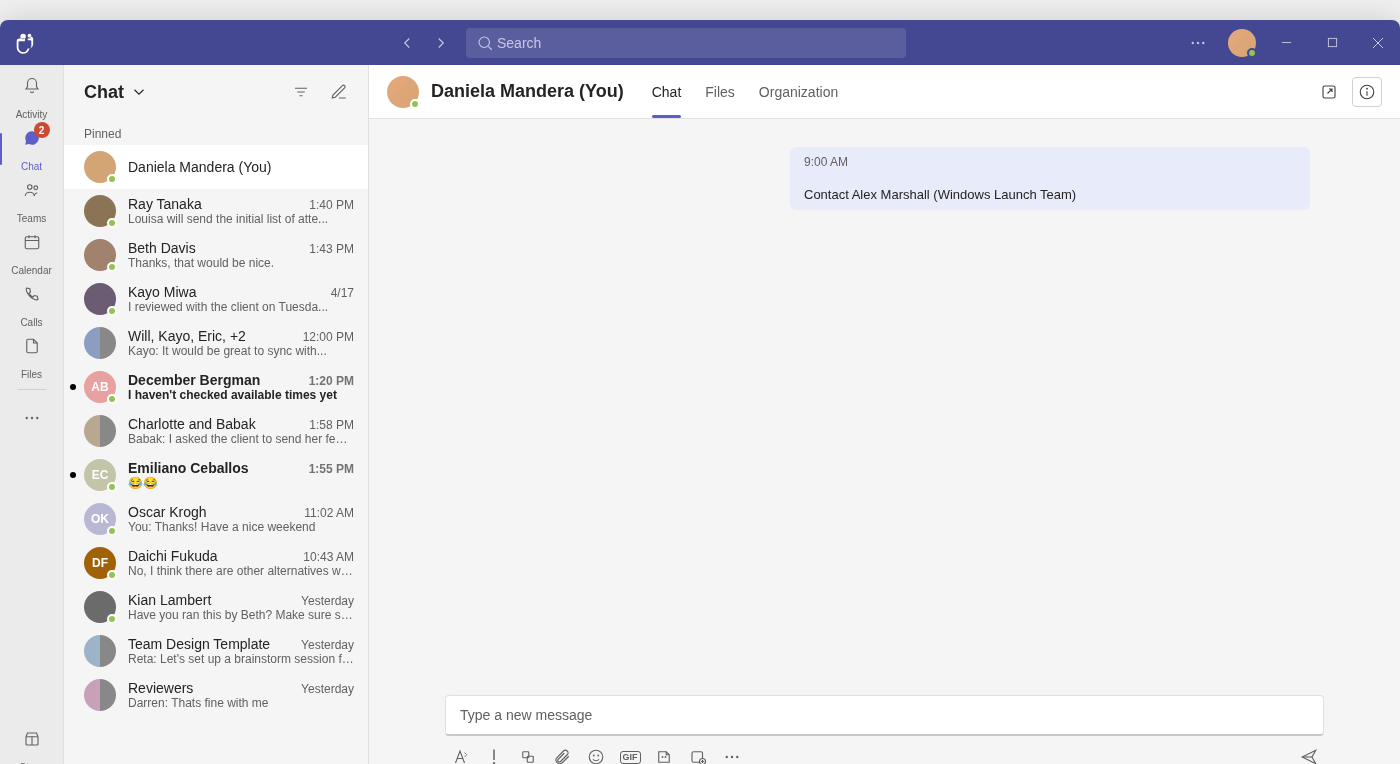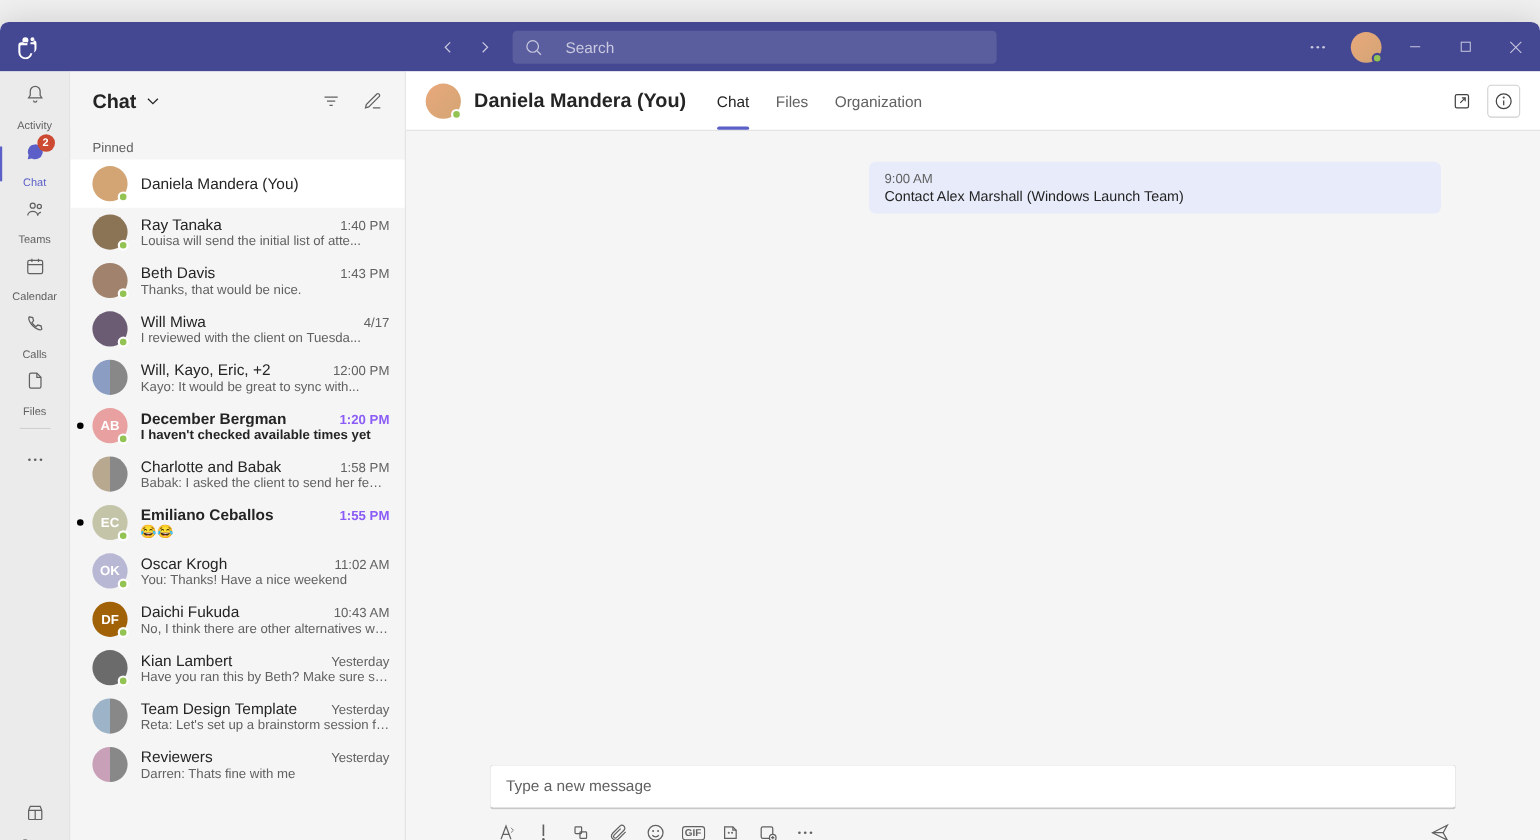--- a/index.html
+++ b/index.html
@@ -6,21 +6,21 @@
 body { background: #f0f0f0; display: flex; justify-content: center; align-items: flex-start; min-height: 100vh; }
 .app-window { width: 1400px; height: 764px; background: #fff; display: flex; flex-direction: column; box-shadow: 0 0 30px rgba(0,0,0,0.15); border-radius: 8px; overflow: hidden; position: relative; margin: 20px 0;}
 .titlebar { height: 45px; background: #444791; display: flex; align-items: center; padding: 0 6px 0 10px; color: #fff; flex-shrink: 0; }
 .titlebar-left { display:flex; align-items:center; gap: 4px;}
 .teams-logo { width: 28px; height: 28px; display:flex; align-items:center; justify-content:center;}
 .teams-logo svg { fill: #fff; }
 .nav-arrows { display: flex; margin-left: 356px; gap: 8px;}
 .nav-arrow { width: 26px; height: 26px; display:flex; align-items:center; justify-content:center; cursor:pointer; color:#c8c8e0;}
 .search-wrap { margin-left: 12px; }
 .search-box { width: 440px; height: 30px; background: #5b5e9e; border-radius: 4px; display:flex; align-items:center; padding: 0 10px; color:#c8c8e0;}
-.search-box input { background: transparent; border: none; color:#fff; flex:1; outline:none; font-size: 14px; margin-left:20px;}
+.search-box input { background: transparent; border: none; color:#fff; flex:1; outline:none; font-size: 14px; margin-left:3px;}
 .search-box input::placeholder { color: #c8c8e0;}
 .titlebar-right { margin-left: auto; display:flex; align-items:center; gap: 14px;}
 .win-ctrl { width: 32px; height: 32px; display:flex; align-items:center; justify-content:center; color:#c8c8e0; cursor:pointer; font-size: 12px;}
 .avatar-circle { width: 28px; height: 28px; border-radius: 50%; position:relative; display:flex; align-items:center; justify-content:center; font-size: 11px; font-weight:600; color:#fff; overflow: visible;}
 .avatar-img { width:100%; height:100%; border-radius:50%; background: linear-gradient(135deg, #e8a87c, #d4a574); }
 .presence-dot { width: 10px; height: 10px; border-radius:50%; background:#92c353; border: 2px solid #444791; position:absolute; bottom:-1px; right:-1px;}
 .main-area { flex:1; display:flex; overflow:hidden; background:#f5f5f5;}
 .app-rail { width: 64px; background:#ebebeb; display:flex; flex-direction:column; align-items:center; padding-top: 6px; border-right:1px solid #e0e0e0;}
 .rail-item { width: 64px; height: 52px; display:flex; flex-direction:column; align-items:center; justify-content:center; cursor:pointer; position:relative; color:#616161;}
 .rail-item.active { color: #5b5fc7; }
@@ -44,37 +44,37 @@
 .chat-avatar .presence-dot{ border-color:#fff;}
 .chat-avatar.duo { display:flex;}
 .chat-avatar.duo .half { width:16px; height:32px; }
 .chat-avatar.duo .half:first-child{ border-radius:16px 0 0 16px;}
 .chat-avatar.duo .half:last-child{ border-radius:0 16px 16px 0;}
 .chat-row-body { margin-left:12px; flex:1; min-width:0;}
 .chat-row-top { display:flex; align-items:baseline;}
 .chat-name { font-size:14px; color:#242424; white-space:nowrap; overflow:hidden; text-overflow:ellipsis; flex:1;}
 .chat-name.unread { font-weight:700;}
 .chat-time { font-size:12px; color:#616161; margin-left:8px; flex-shrink:0;}
-.chat-time.unread { font-weight:700; color:#8b5cf6;}
+.chat-time.unread { font-weight:700; color:#737373;}
 .chat-preview { font-size:12px; color:#616161; white-space:nowrap; overflow:hidden; text-overflow:ellipsis;}
 .chat-preview.unread { color:#242424; font-weight:700;}
 .conv-panel { flex:1; display:flex; flex-direction:column; background:#f5f5f5;}
 .conv-header { height:54px; background:#fff; border-bottom:1px solid #e0e0e0; display:flex; align-items:center; padding:0 18px;}
 .conv-avatar { width:32px; height:32px; border-radius:50%; position:relative;}
 .conv-title { font-size:18px; font-weight:700; margin-left:12px; color:#242424;}
 .conv-tabs { display:flex; margin-left:18px; height:100%; align-items:center; gap:4px;}
 .conv-tab { height:100%; padding:0 10px; display:flex; align-items:center; font-size:14px; color:#616161; cursor:pointer; position:relative;}
 .conv-tab.active { color:#242424;}
 .conv-tab.active::after { content:''; position:absolute; bottom:0; left:10px; right:10px; height:3px; background:#5b5fc7; border-radius:2px;}
 .conv-hdr-actions { margin-left:auto; display:flex; gap:8px;}
 .conv-hdr-btn { width:30px; height:30px; border:1px solid #d0d0d0; border-radius:4px; display:flex; align-items:center; justify-content:center; cursor:pointer; color:#424242;}
 .conv-hdr-btn.noborder{ border:none;}
 .conv-body { flex:1; overflow:auto; padding: 28px 90px 20px;}
 .msg-bubble { background:#e8ebfa; border-radius:6px; padding:8px 14px; max-width:520px; margin-left:auto; }
-.msg-time { font-size:12px; color:#616161; margin-bottom:2px;}
+.msg-time { font-size:12px; color:#616161; margin-bottom:18px;}
 .msg-text { font-size:13px; color:#242424;}
 .compose-area { padding: 0 76px 12px;}
 .compose-box { background:#fff; border:1px solid #e0e0e0; border-bottom:2px solid #c8c8c8; border-radius:4px; padding: 10px 14px;}
 .compose-box input { border:none; outline:none; width:100%; font-size:14px; color:#242424;}
 .compose-box input::placeholder{ color:#616161;}
 .compose-toolbar { display:flex; align-items:center; padding:6px 0 0; gap:4px;}
 .toolbar-btn { width:30px; height:30px; display:flex; align-items:center; justify-content:center; color:#616161; cursor:pointer;}
 .send-btn { margin-left:auto; }
 svg.ic { width:18px; height:18px; stroke:currentColor; fill:none; stroke-width:1.5;}
 svg.ic-fill { width:18px; height:18px; fill:currentColor;}
@@ -298,21 +298,21 @@
     </div>
   </div>
           <div class="chat-row ">
 
     <div class="chat-avatar">
               <div class="avatar-img" style="background:#6b5b73"></div>
               <div class="presence-dot"></div>
             </div>
     <div class="chat-row-body">
       <div class="chat-row-top">
-        <div class="chat-name ">Will Miwa</div>
+        <div class="chat-name ">Kayo Miwa</div>
         <div class="chat-time ">4/17</div>
       </div>
       <div class="chat-preview ">I reviewed with the client on Tuesda...</div>
     </div>
   </div>
           <div class="chat-row ">
 
     <div class="chat-avatar duo">
               <div class="half" style="background:#8b9dc3"></div>
               <div class="half" style="background:#888"></div>

